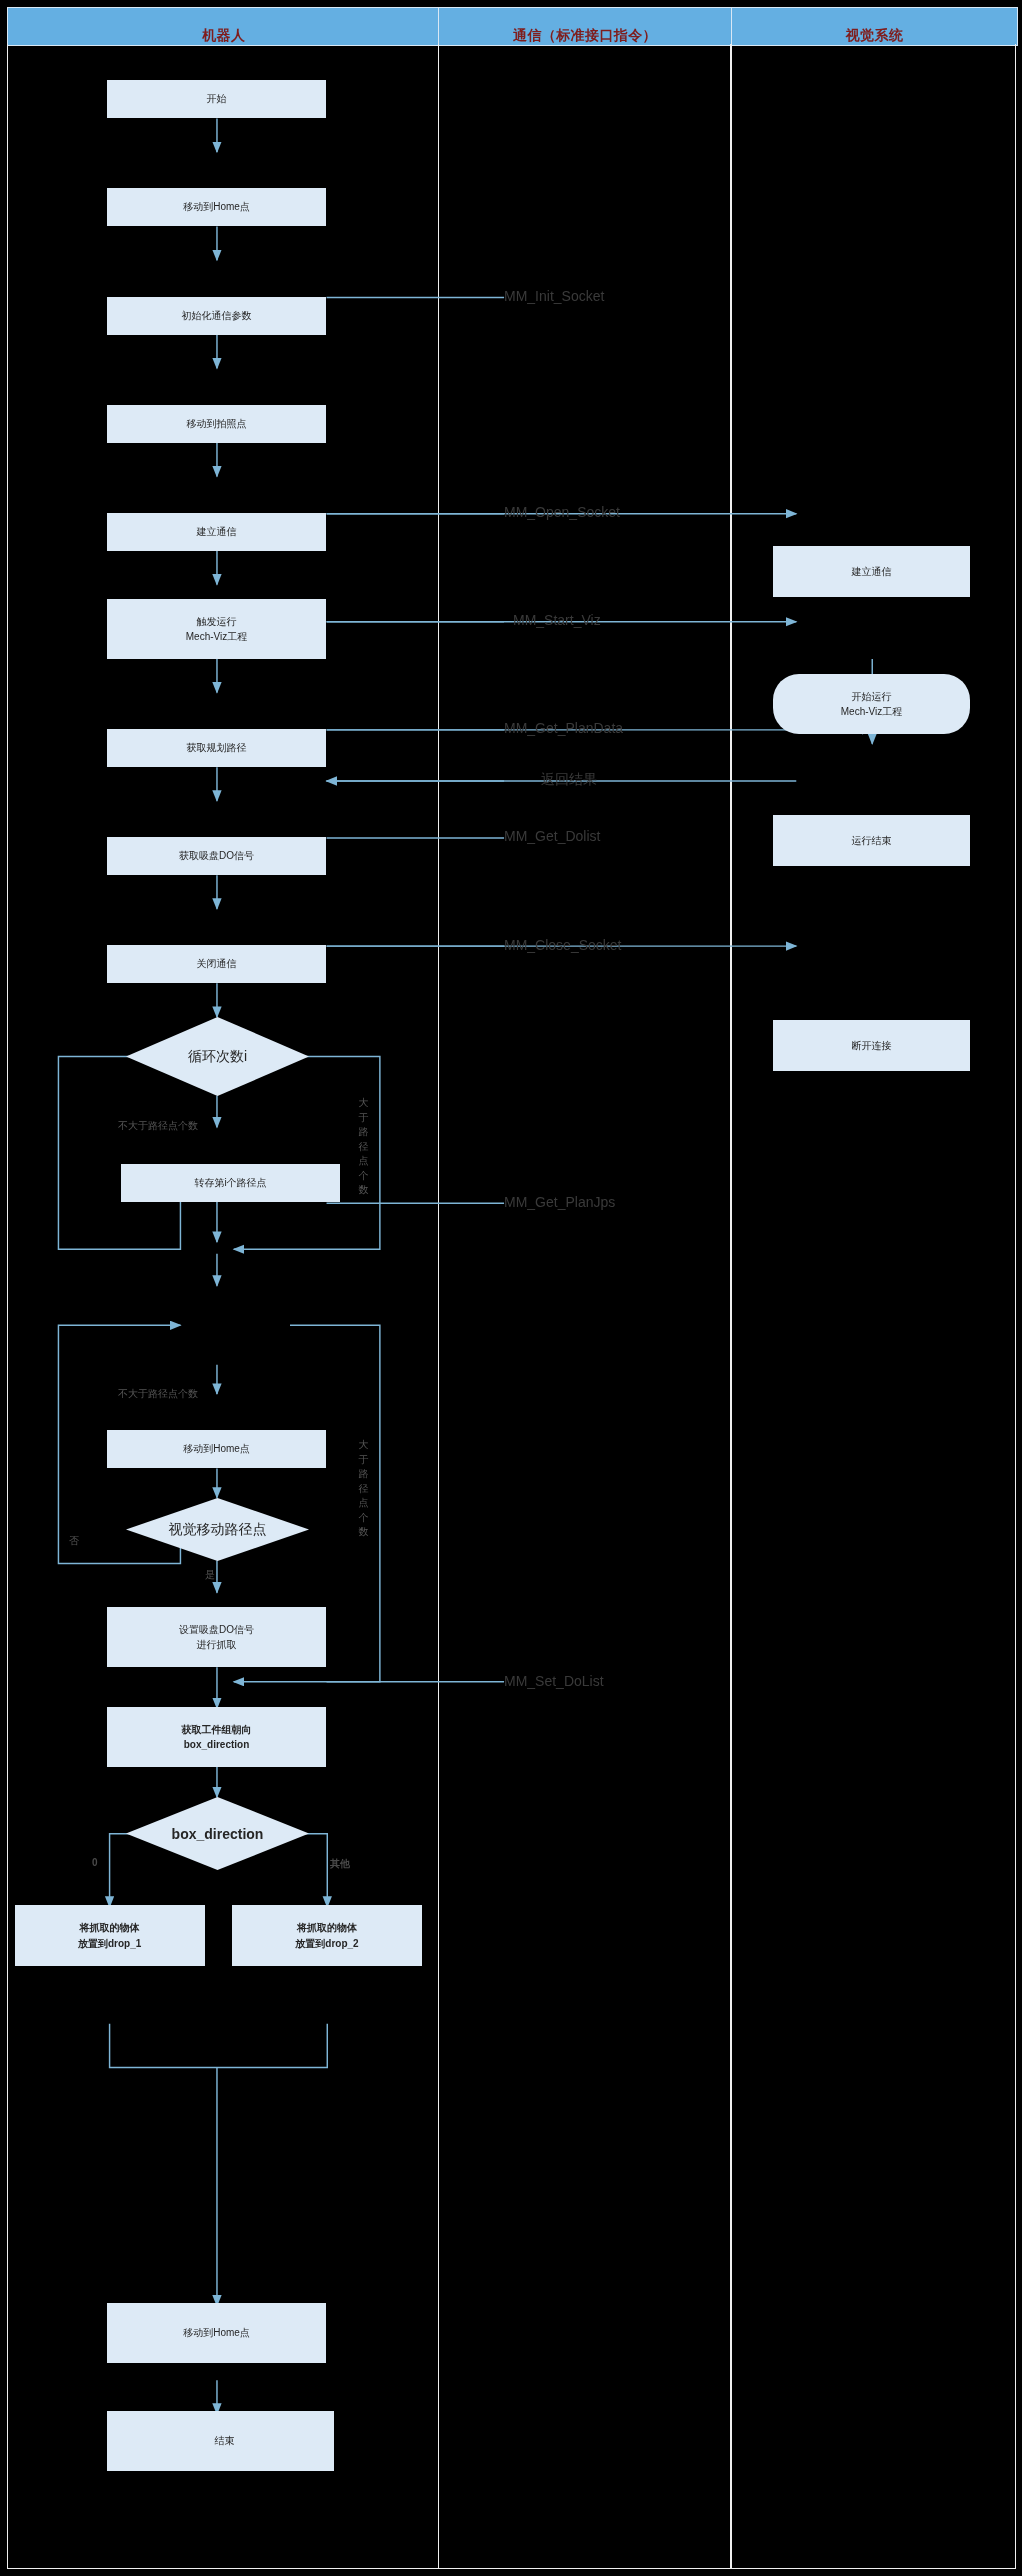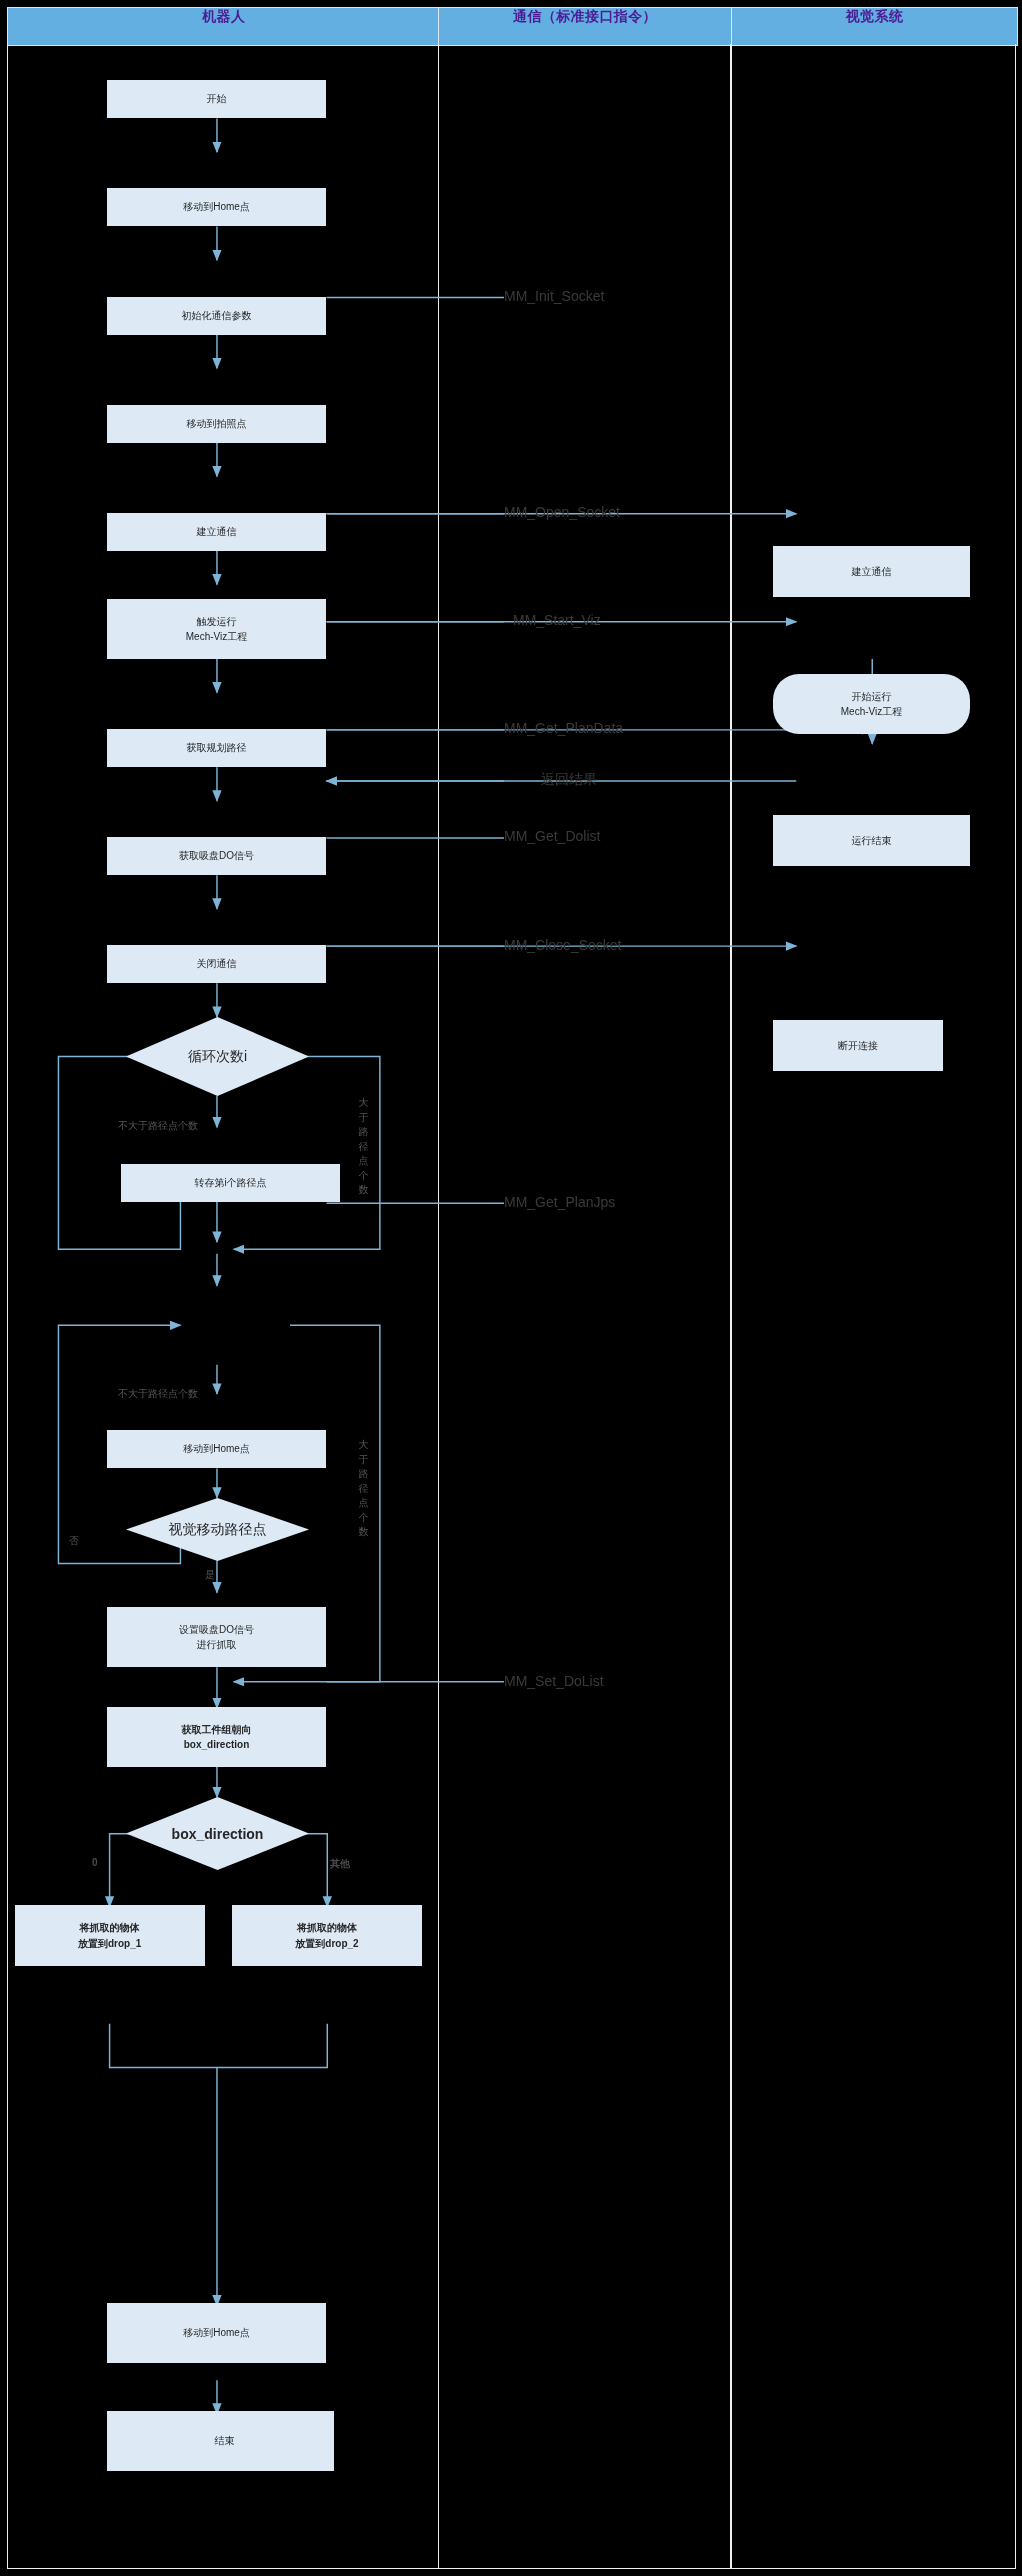--- a/index.html
+++ b/index.html
@@ -2,22 +2,22 @@
 <html style="font-size:11.7px"><head>
 <meta charset="utf-8">
 <title>机器人 / 通信 / 视觉系统 流程图</title>
 <style>
   html,body{margin:0;padding:0;background:#000;}
   body{font-family:"Liberation Sans","DejaVu Sans",sans-serif;}
   #canvas{position:relative;width:1022px;height:2576px;background:#000000;overflow:hidden;}
   svg.layer{position:absolute;left:0;top:0;width:1022px;height:2576px;}
   .lane-head{
     position:absolute;background:#64afe2;border:0.7px solid #d9e8f5;
-    display:flex;align-items:flex-start;justify-content:center;
-    color:#4c1d95;font-weight:bold;font-size:14px;letter-spacing:0.4px;
+    display:flex;align-items:flex-end;justify-content:center;
+    color:#7f1d1d;font-weight:bold;font-size:14px;letter-spacing:0.4px;
   }
   .lane-body{position:absolute;border-left:0.7px solid #efefef;border-right:0.7px solid #efefef;border-bottom:0.7px solid #efefef;}
   .node{
     position:absolute;background:#ddeaf6;
     display:flex;flex-direction:column;align-items:center;justify-content:center;
     color:#262626;font-size:10px;line-height:1.55;text-align:center;
   }
   .node .ln{display:block;}
   .node.bold{font-weight:bold;}
   .dia{position:absolute;display:flex;align-items:center;justify-content:center;}
@@ -240,21 +240,21 @@
 
   <div class="node" style="left:773px;top:674px;width:197px;height:60px;border-radius:26px;">
     <span class="ln">开始运行</span>
     <span class="ln">Mech-Viz工程</span>
   </div>
 
   <div class="node" style="left:773px;top:815px;width:197px;height:51px;">
     <span class="ln">运行结束</span>
   </div>
 
-  <div class="node" style="left:773px;top:1020px;width:170px;height:51px;">
+  <div class="node" style="left:773px;top:1020px;width:197px;height:51px;">
     <span class="ln">断开连接</span>
   </div>
 
   <div class="edge-label" style="left:118px;top:1119px;">
     <span>不大于路径点个数</span>
   </div>
   <div class="edge-label vert" style="left:354px;top:1096px;">
     <span>大于路径点个数</span>
   </div>
 

